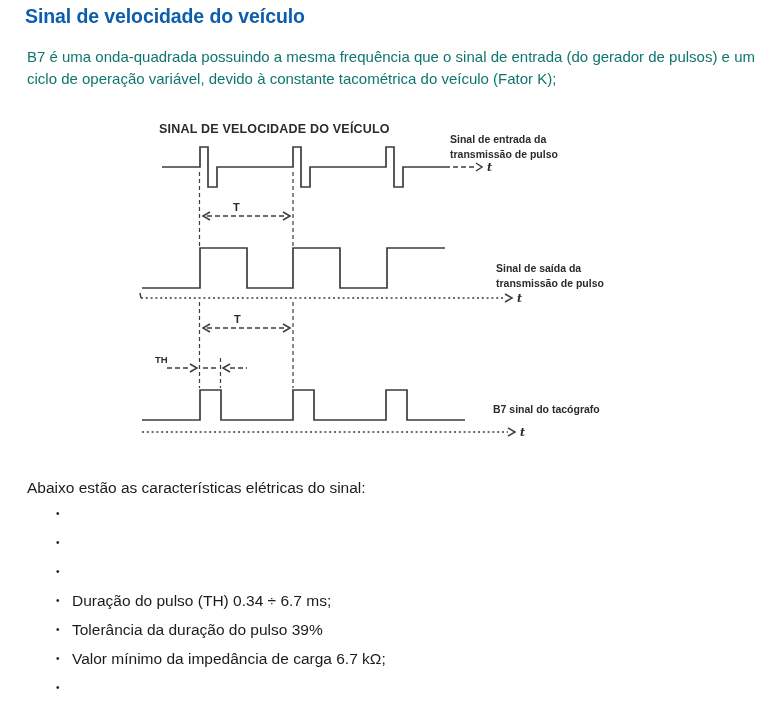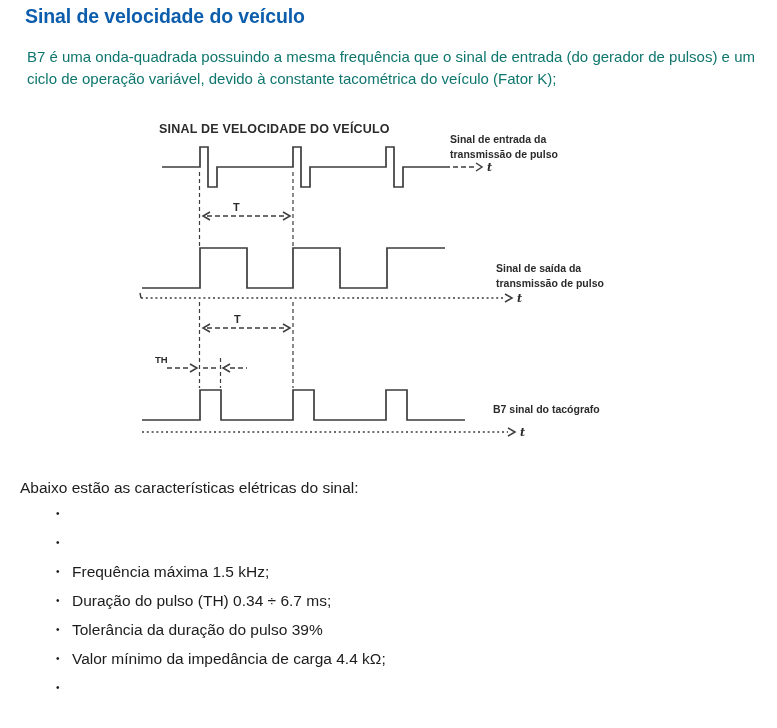--- a/index.html
+++ b/index.html
@@ -3,21 +3,21 @@
 <meta charset="utf-8">
 <style>
   html,body{margin:0;padding:0;background:#ffffff;}
   body{width:777px;height:728px;position:relative;overflow:hidden;
        font-family:"Liberation Sans",sans-serif;color:#1c1c1c;}
   .page-title{position:absolute;left:25px;top:5px;margin:0;
        font-size:19.5px;font-weight:bold;color:#0d5dad;letter-spacing:-0.1px;}
   .intro-para{position:absolute;left:27px;top:46px;width:736px;margin:0;
        font-size:15px;line-height:22px;color:#0f766e;}
   .figure{position:absolute;left:0;top:110px;width:777px;height:350px;}
-  .char-intro{position:absolute;left:20px;top:479px;margin:0;
+  .char-intro{position:absolute;left:27px;top:479px;margin:0;
        font-size:15.5px;color:#1c1c1c;}
   .bullets{position:absolute;left:56px;top:506px;width:640px;}
   .bullet-item{display:flex;margin-bottom:13px;font-size:15.5px;line-height:16px;}
   .dot{width:16px;font-size:10px;line-height:16px;color:#1c1c1c;flex:0 0 16px;}
   .bullet-text{color:#1c1c1c;}
   
   .wf{fill:none;stroke:#3d3d3d;stroke-width:1.7;}
   .dashv{stroke:#3d3d3d;stroke-width:1.2;stroke-dasharray:4 3;fill:none;}
   .dasha{stroke:#3d3d3d;stroke-width:1.4;stroke-dasharray:5 3;fill:none;}
   .dots{stroke:#3d3d3d;stroke-width:1.6;stroke-dasharray:2 2.8;fill:none;}
@@ -110,34 +110,33 @@
     <div class="bullet-item">
       <span class="dot">•</span>
     </div>
 
     <div class="bullet-item">
       <span class="dot">•</span>
     </div>
 
     <div class="bullet-item">
       <span class="dot">•</span>
-      <span class="bullet-text">Frequência máxima 1.5 kHz;</span>
     </div>
 
     <div class="bullet-item">
       <span class="dot">•</span>
       <span class="bullet-text">Duração do pulso (TH) 0.34 ÷ 6.7 ms;</span>
     </div>
 
     <div class="bullet-item">
       <span class="dot">•</span>
       <span class="bullet-text">Tolerância da duração do pulso 39%</span>
     </div>
 
     <div class="bullet-item">
       <span class="dot">•</span>
-      <span class="bullet-text">Valor mínimo da impedância de carga 4.4 kΩ;</span>
+      <span class="bullet-text">Valor mínimo da impedância de carga 6.7 kΩ;</span>
     </div>
 
     <div class="bullet-item">
       <span class="dot">•</span>
     </div>
   </div>
 
 </body></html>

